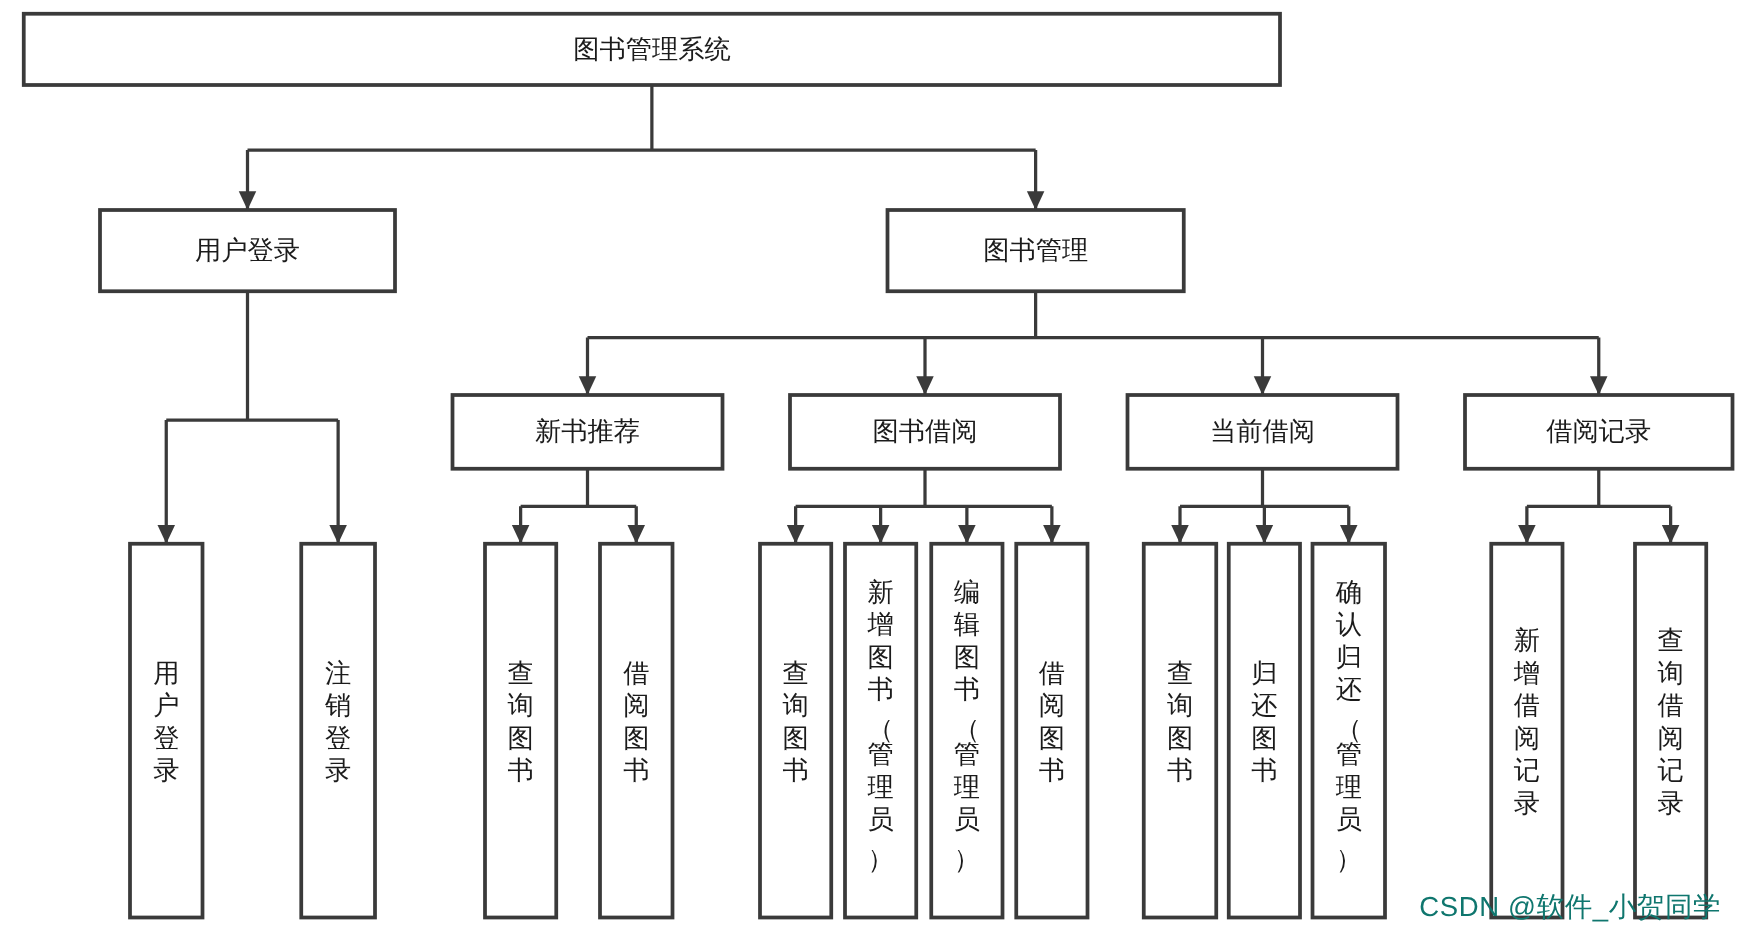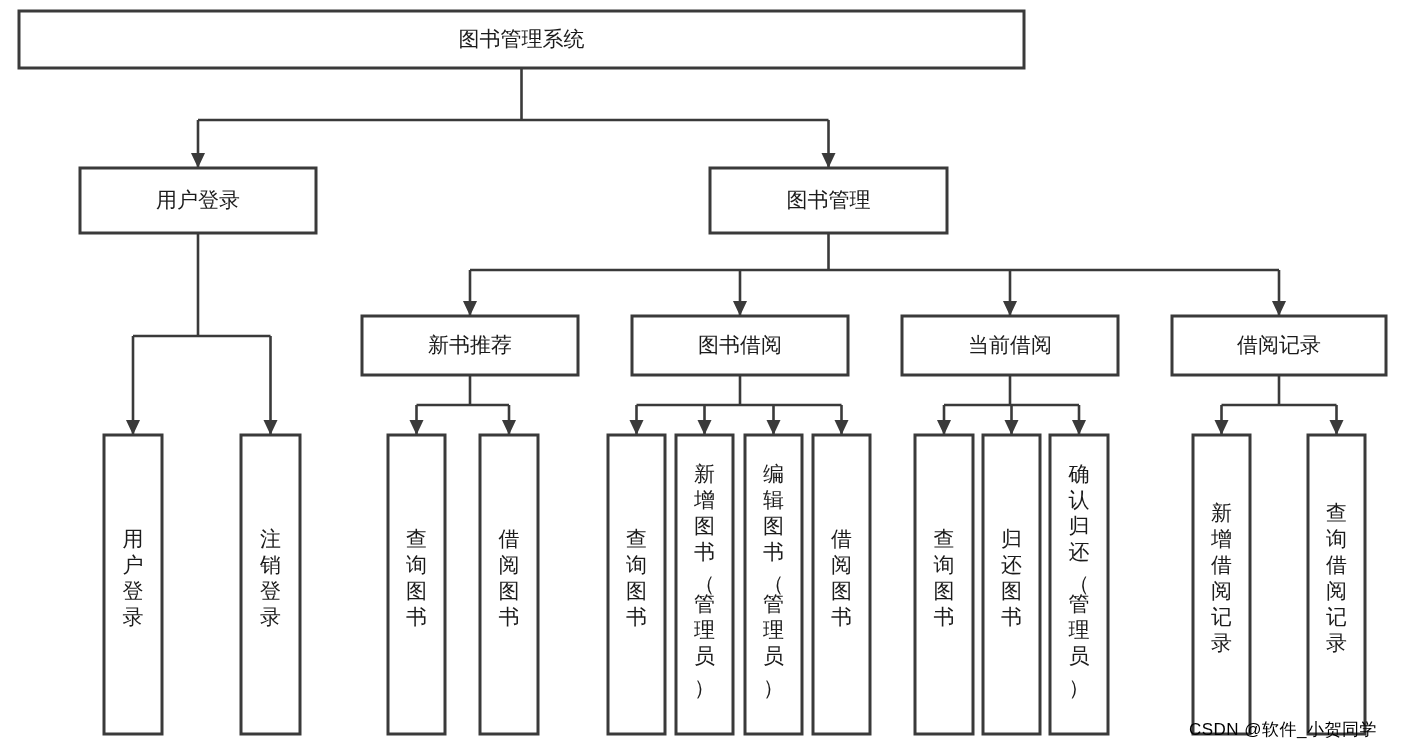--- a/index.html
+++ b/index.html
@@ -52,22 +52,22 @@
   }
   .arrow-head {
     fill: #3a3a3a;
     stroke: none;
   }
   .watermark {
     position: absolute;
     right: 10px;
     bottom: 6px;
     font-family: "Liberation Sans", "DejaVu Sans", sans-serif;
-    font-size: 17px;
-    color: #000000;
+    font-size: 22px;
+    color: #0f766e;
     letter-spacing: 0.5px;
     white-space: nowrap;
     user-select: none;
   }
 </style>
 </head>
 <body>
 
 <div id="diagram-root">
   <svg class="flow" viewBox="0 0 1405 747" xmlns="http://www.w3.org/2000/svg">

